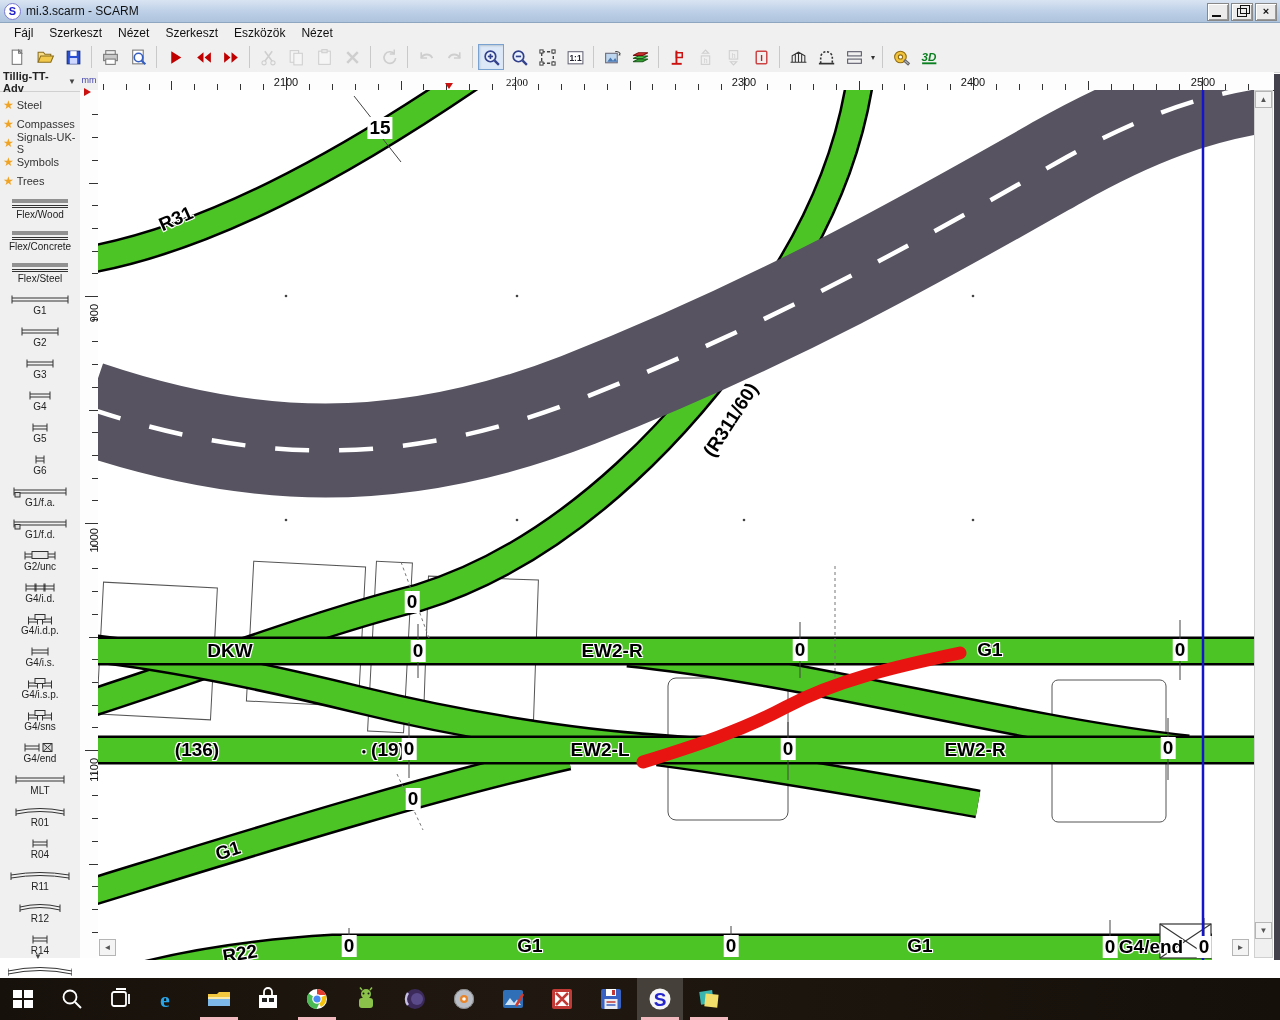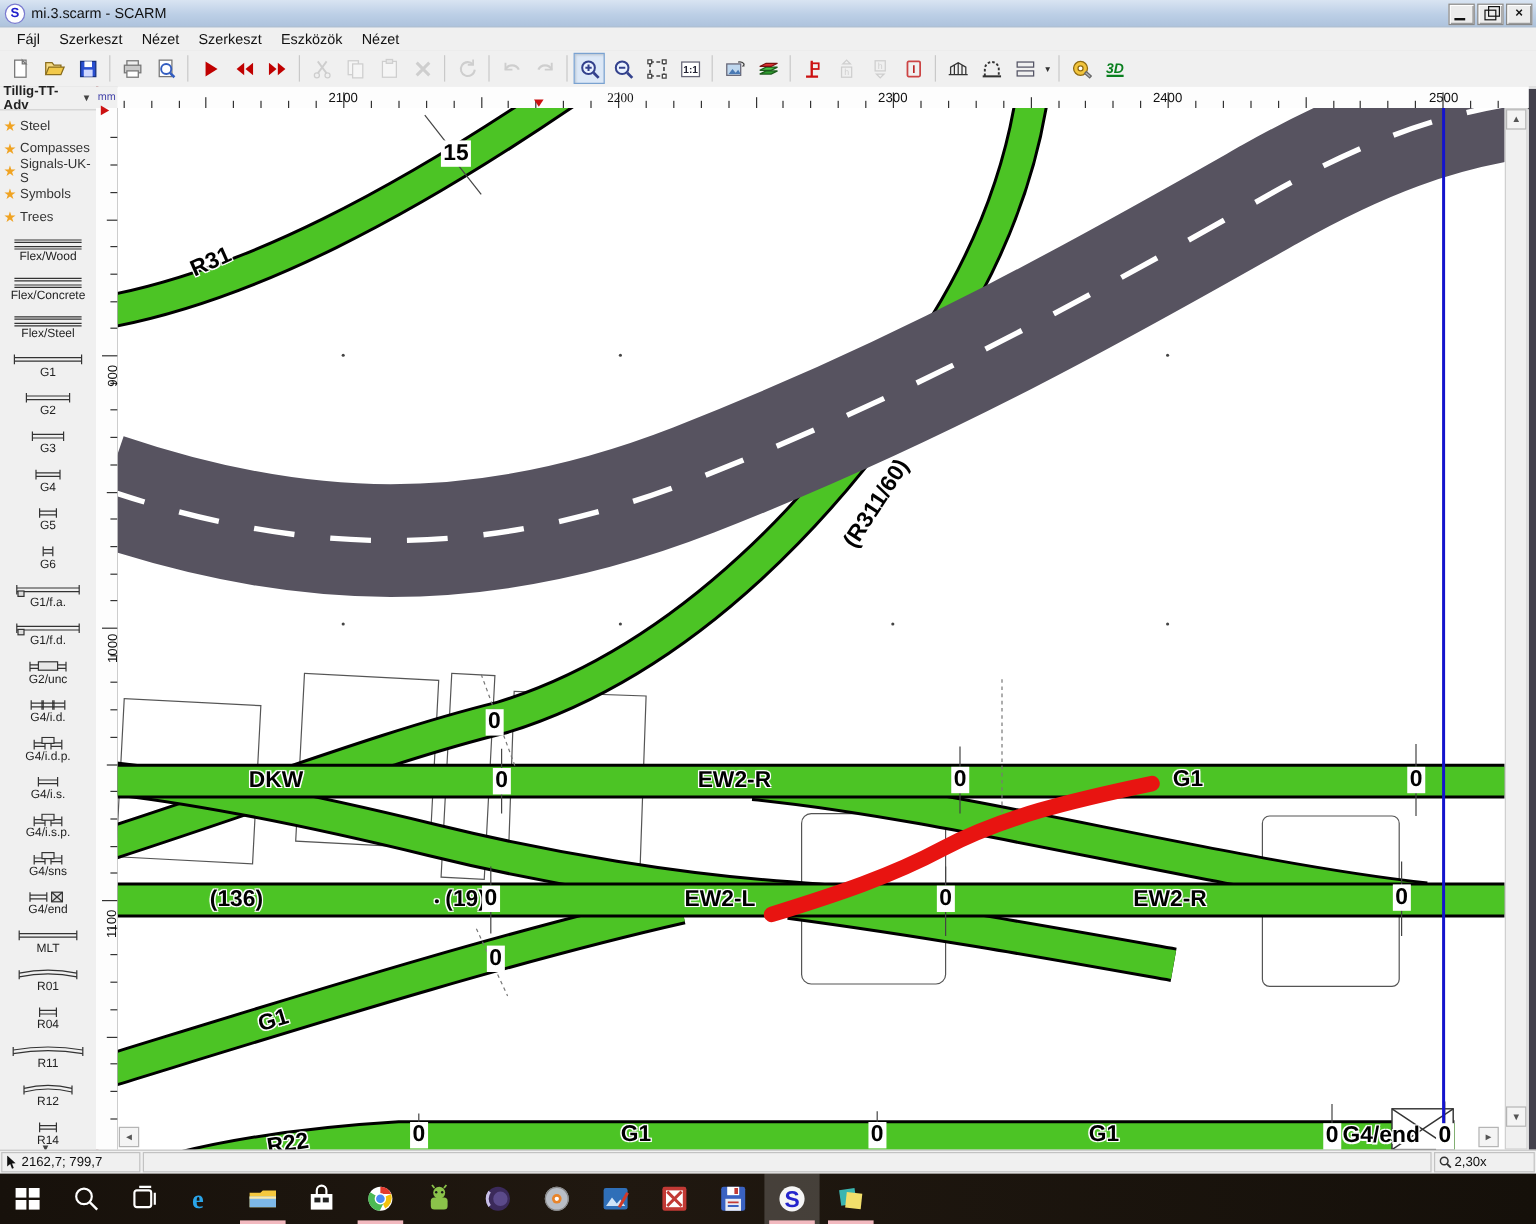--- a/index.html
+++ b/index.html
@@ -839,36 +839,20 @@
       </div>
   </div>
 
   <div id="vscroll"></div>
   <div class="sb-btn" style="left:1255px;top:91px;">▲</div>
   <div class="sb-btn" style="left:1255px;top:922px;">▼</div>
   <div class="sb-btn" style="left:99px;top:939px;">◄</div>
   <div class="sb-btn" style="left:1232px;top:939px;">►</div>
   <div id="rightedge"></div>
 
-  <div id="statusbar">
-    <div class="st-cell" style="left:1px;width:116px;">
-      <svg width="10" height="12" viewBox="0 0 10 12" style="margin-right:3px">
-        <path d="M1 0 L1 9 L3.5 7 L5 11 L6.5 10.4 L5 6.6 L8 6.4 Z" fill="#111"></path>
-      </svg>
-      <span>2162,7; 799,7</span>
-    </div>
-    <div class="st-cell" style="left:119px;width:1074px;"></div>
-    <div class="st-cell" style="left:1195px;width:84px;">
-      <svg width="11" height="11" viewBox="0 0 11 11" style="margin-right:2px">
-        <circle cx="4.5" cy="4.5" r="3.2" fill="none" stroke="#333" stroke-width="1.2"></circle>
-        <line x1="7" y1="7" x2="10" y2="10" stroke="#333" stroke-width="1.6"></line>
-      </svg>
-      <span>2,30x</span>
-    </div>
-  </div>
 
   <div id="taskbar">
       <div class="tb-slot" style="left: 0px;">
         <svg width="26" height="26" viewBox="0 0 26 26">
           <rect x="3" y="4" width="9" height="8" fill="#fff"></rect>
           <rect x="14" y="4" width="9" height="8" fill="#fff"></rect>
           <rect x="3" y="14" width="9" height="8" fill="#fff"></rect>
           <rect x="14" y="14" width="9" height="8" fill="#fff"></rect>
         </svg>
       </div>

